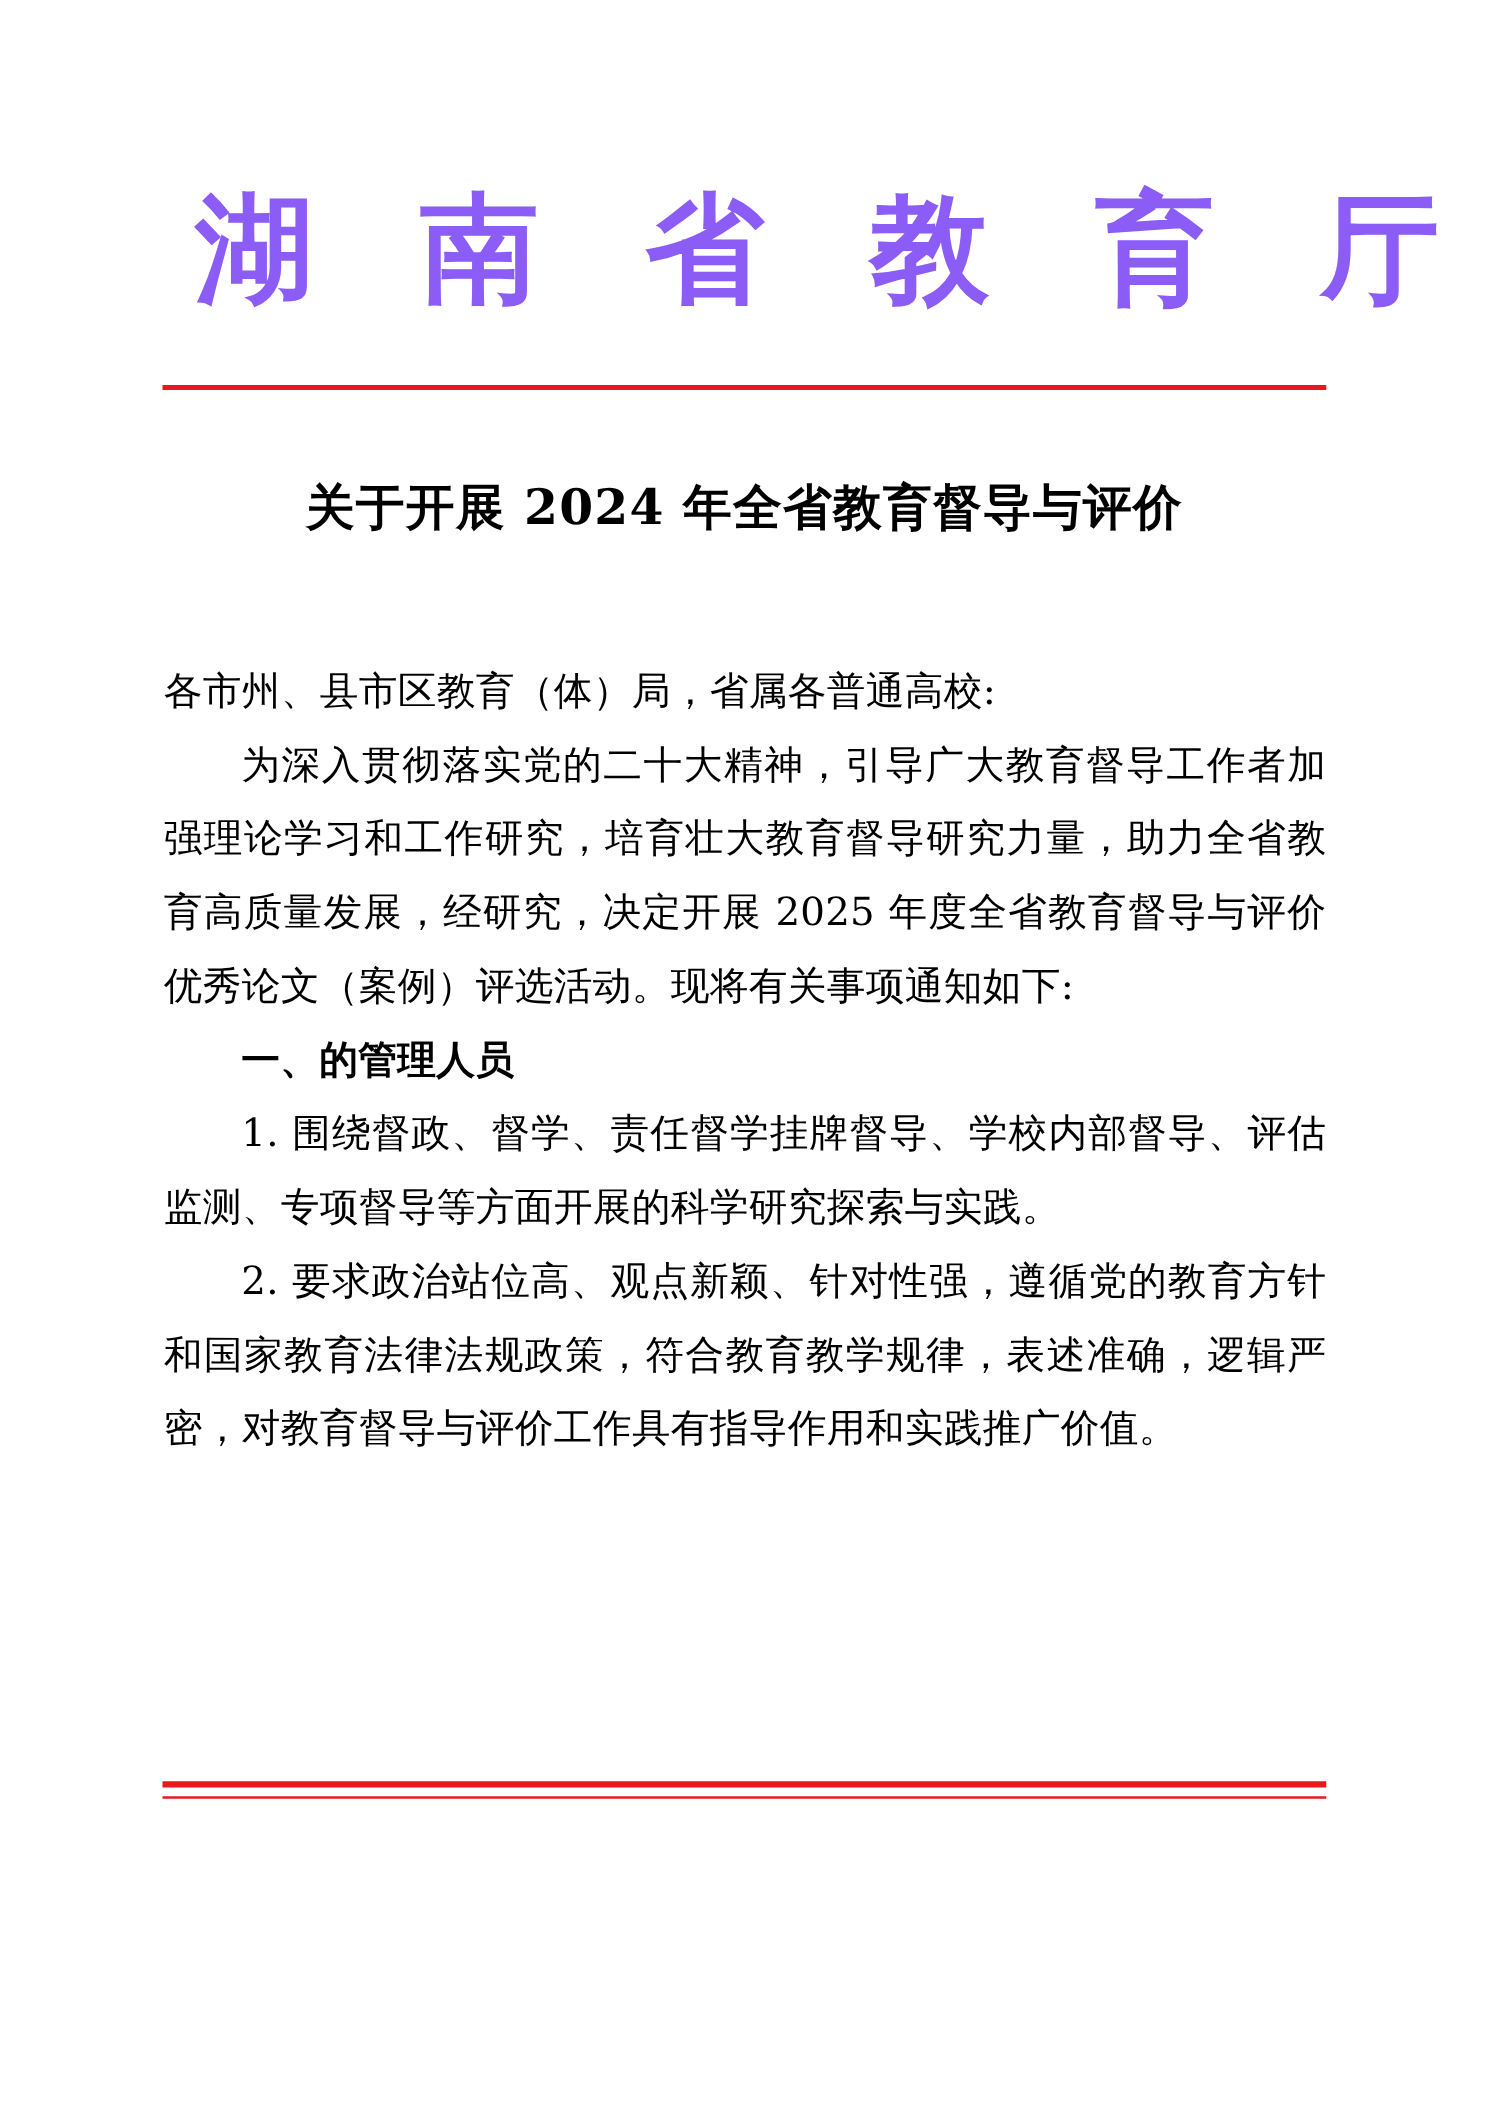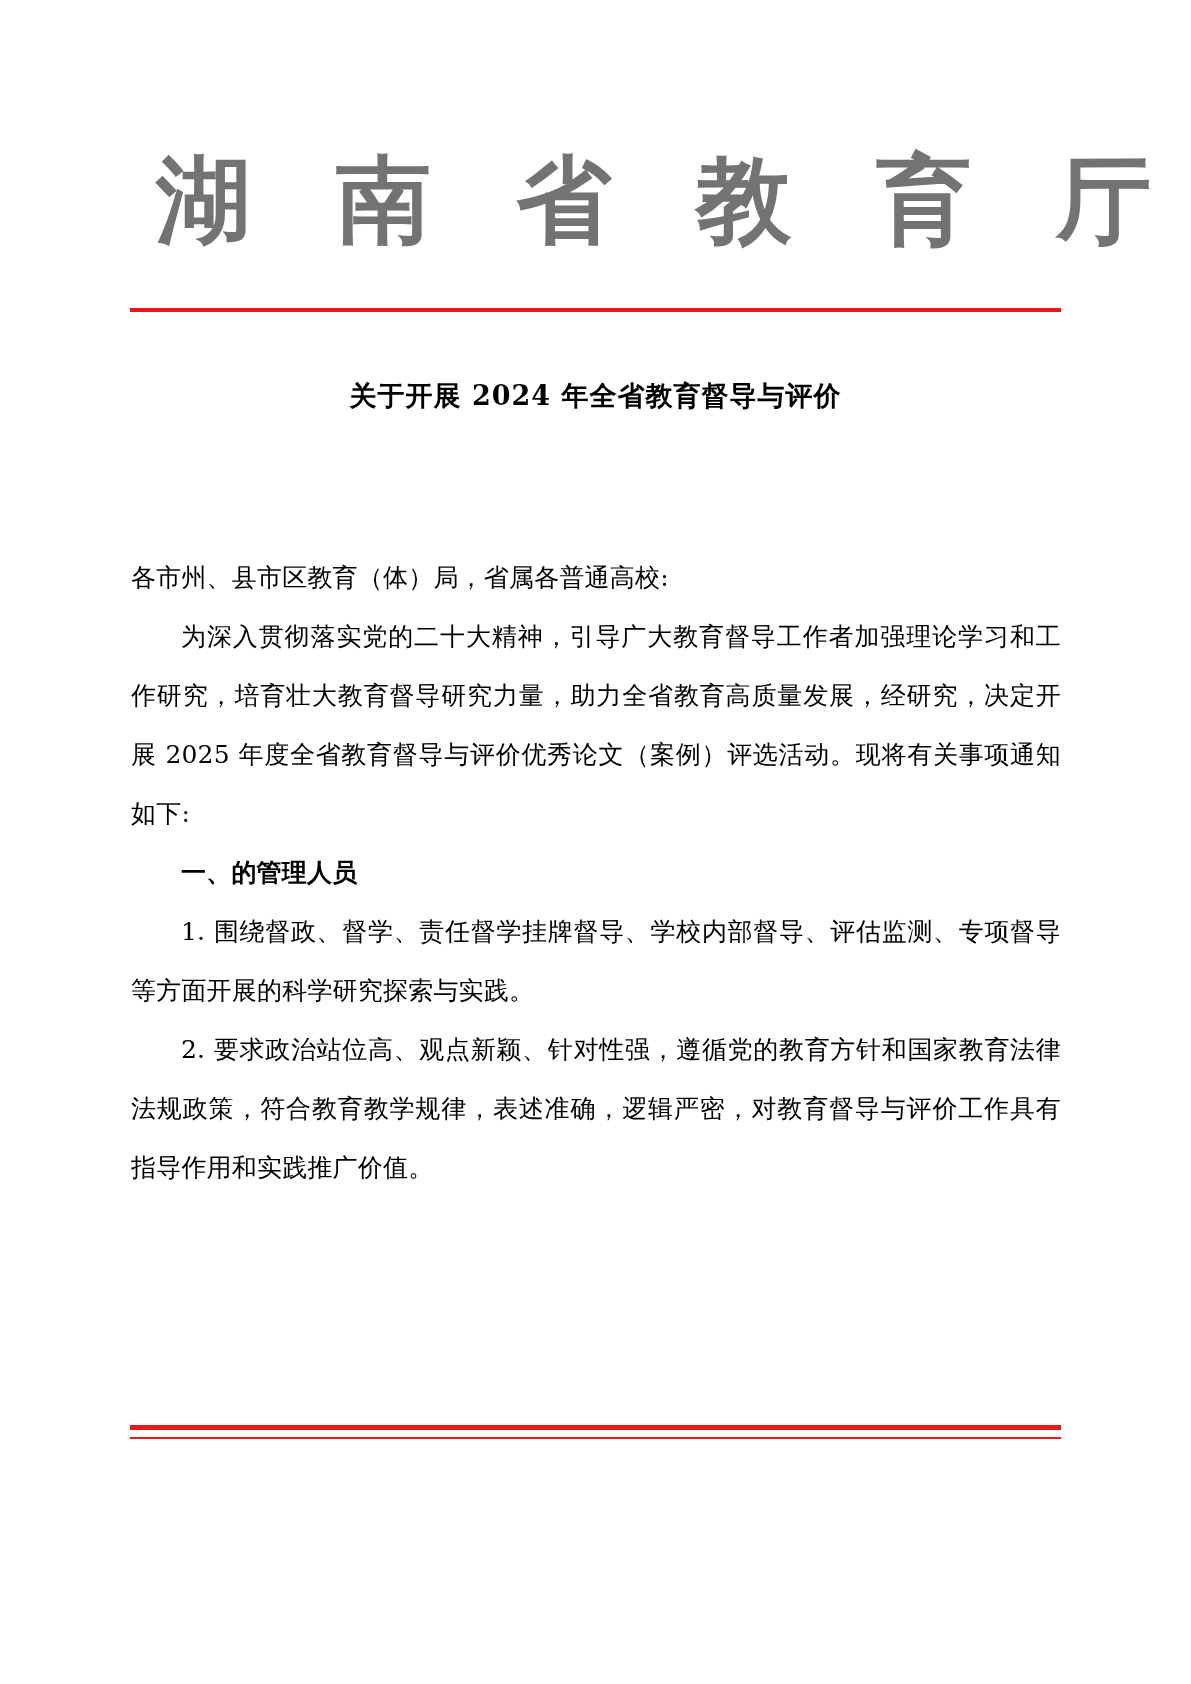--- a/index.html
+++ b/index.html
@@ -26,21 +26,21 @@
 
   
   .letterhead {
     position: absolute;
     top: 150px;
     left: 130px;
     width: 931px;
     text-align: center;
   }
   .letterhead-title {
-    color: #737373;
+    color: #8b5cf6;
     font-size: 95px;
     line-height: 1.05;
     font-weight: 700;
     letter-spacing: 26px;
     text-indent: 26px;
     font-family: "DejaVu Serif", "Liberation Serif", serif;
     white-space: nowrap;
   }
 
   .rule-top {
@@ -52,37 +52,37 @@
     background: #e8191b;
   }
 
   
   .doc-title {
     position: absolute;
     top: 372px;
     left: 130px;
     width: 931px;
     text-align: center;
-    font-size: 27px;
+    font-size: 39px;
     font-weight: 700;
     line-height: 1.75;
     letter-spacing: 1px;
   }
   .doc-title-line {
     display: block;
     white-space: nowrap;
   }
 
   
   .body-text {
     position: absolute;
-    top: 548px;
+    top: 524px;
     left: 131px;
     width: 930px;
-    font-size: 25px;
+    font-size: 31px;
     line-height: 59px;
     letter-spacing: 0.2px;
     text-align: justify;
     text-justify: inter-ideograph;
   }
   .p {
     margin: 0;
     text-indent: 2em;
   }
   .p.no-indent {

